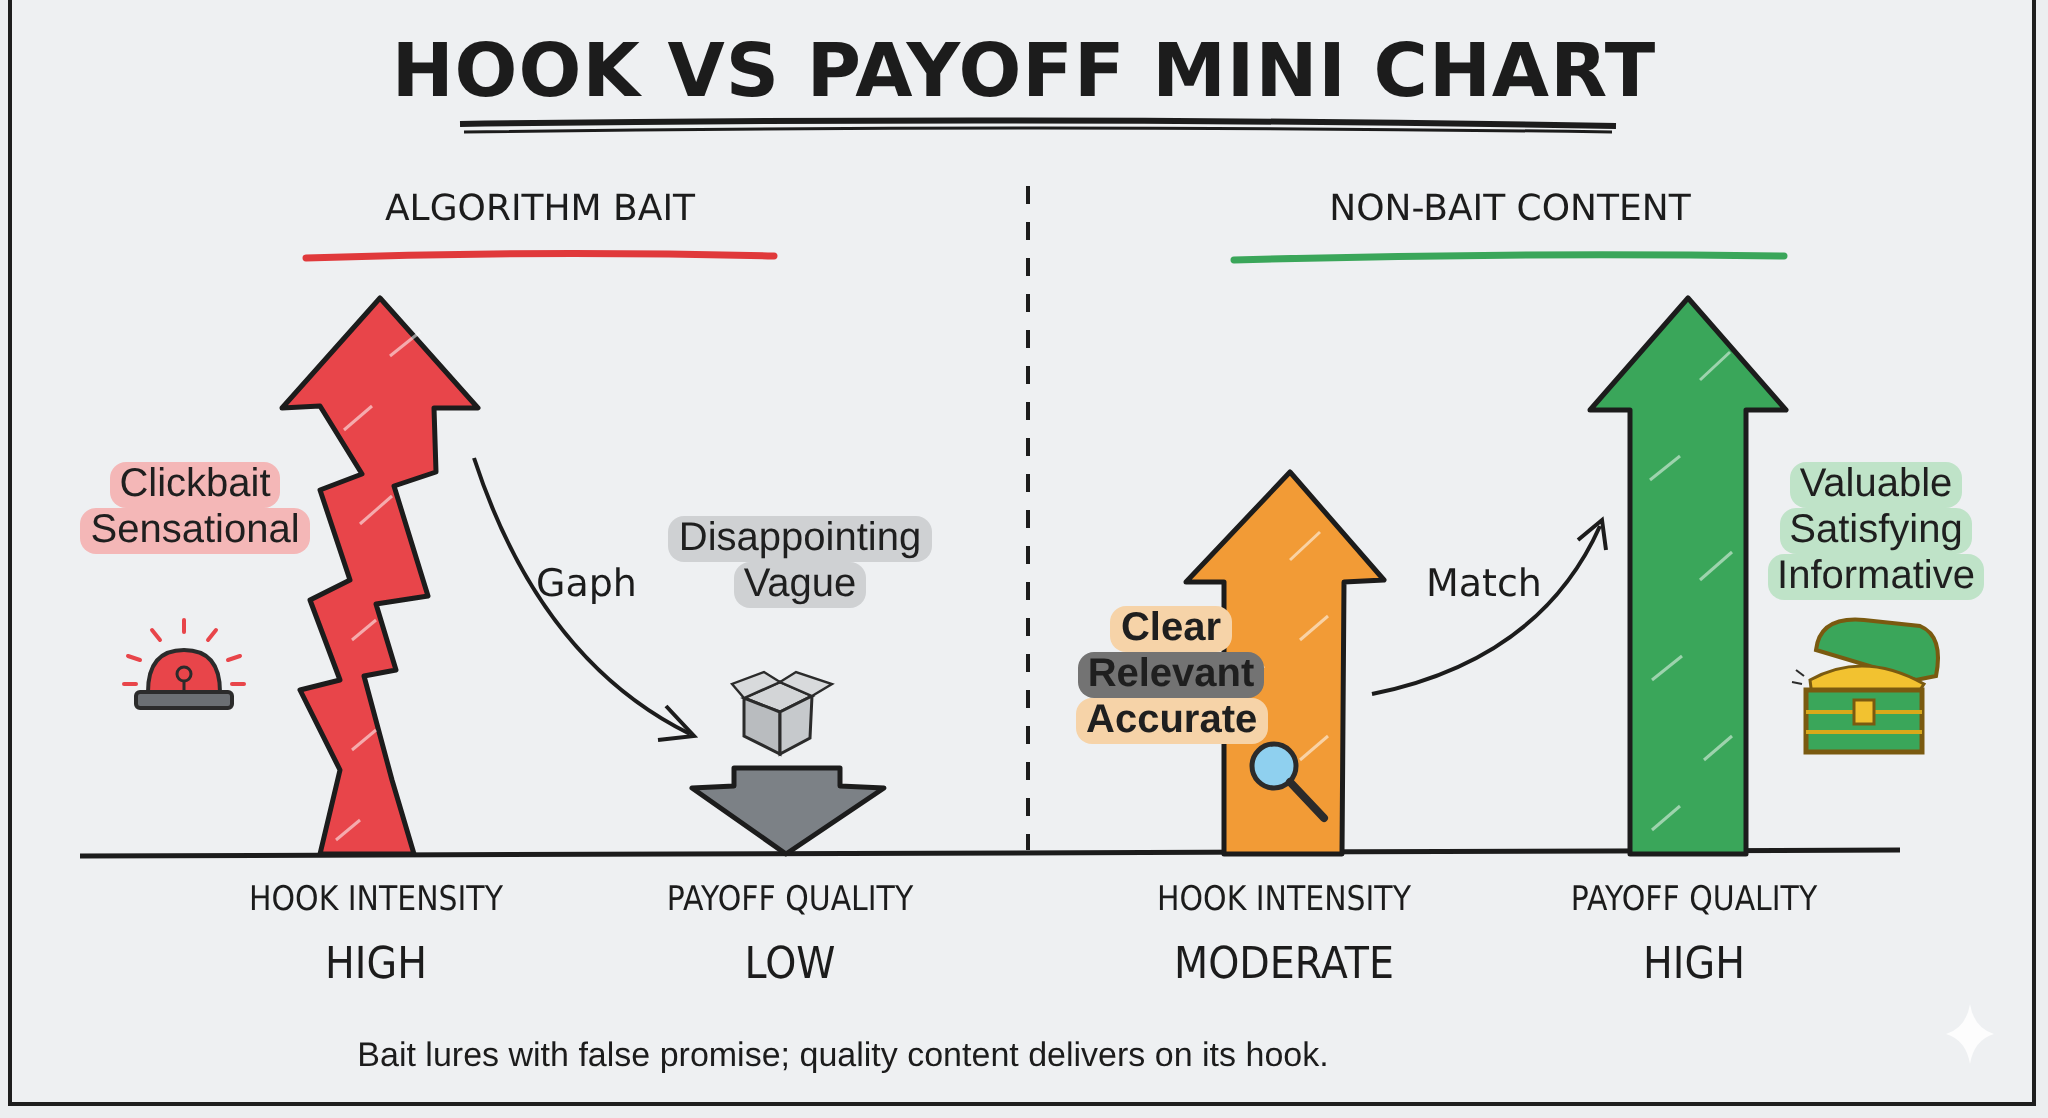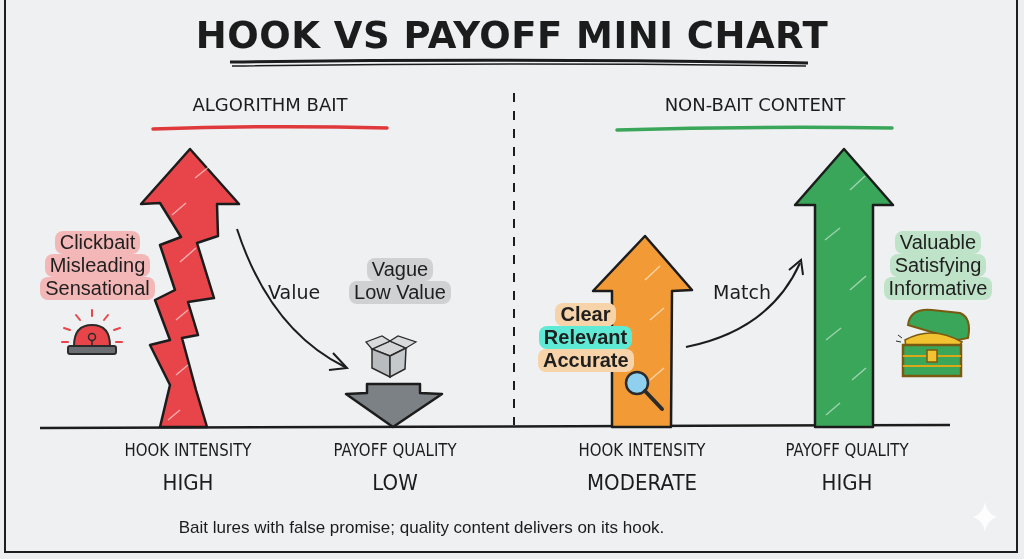--- a/index.html
+++ b/index.html
@@ -119,35 +119,34 @@
   </g>
 
   <path d="M985 502 Q987 514 997 517 Q987 520 985 532 Q983 520 973 517 Q983 514 985 502 Z" fill="#ffffff" opacity="0.85"></path>
 </svg>
 
 <div class="sect" style="left:150px;top:94px;width:240px;">ALGORITHM BAIT</div>
 <div class="sect" style="left:610px;top:94px;width:290px;">NON-BAIT CONTENT</div>
 
 <div class="tag" style="left:30px;top:231px;width:135px;">
   <div><span style="background:#f4b7b7">Clickbait</span></div>
-  <div><span style="background:#f4b7b7">Misleading</span></div>
   <div><span style="background:#f4b7b7">Sensational</span></div>
 </div>
 
 <div class="tag" style="left:325px;top:258px;width:150px;">
+  <div><span style="background:#cfd1d3">Disappointing</span></div>
   <div><span style="background:#cfd1d3">Vague</span></div>
-  <div><span style="background:#cfd1d3">Low Value</span></div>
 </div>
 
-<div class="arrowtxt" style="left:268px;top:281px;">Value</div>
+<div class="arrowtxt" style="left:268px;top:281px;">Gaph</div>
 <div class="arrowtxt" style="left:713px;top:281px;">Match</div>
 
 <div class="tag" style="left:538px;top:303px;width:95px;font-weight:bold;">
   <div><span style="background:#f6d3a8">Clear</span></div>
-  <div><span style="background:#5eead4">Relevant</span></div>
+  <div><span style="background:#737373">Relevant</span></div>
   <div><span style="background:#f6d3a8">Accurate</span></div>
 </div>
 
 <div class="tag" style="left:878px;top:231px;width:120px;">
   <div><span style="background:#bfe3c8">Valuable</span></div>
   <div><span style="background:#bfe3c8">Satisfying</span></div>
   <div><span style="background:#bfe3c8">Informative</span></div>
 </div>
 
 <div class="lbl" style="left:98px;top:440px;width:180px;">

